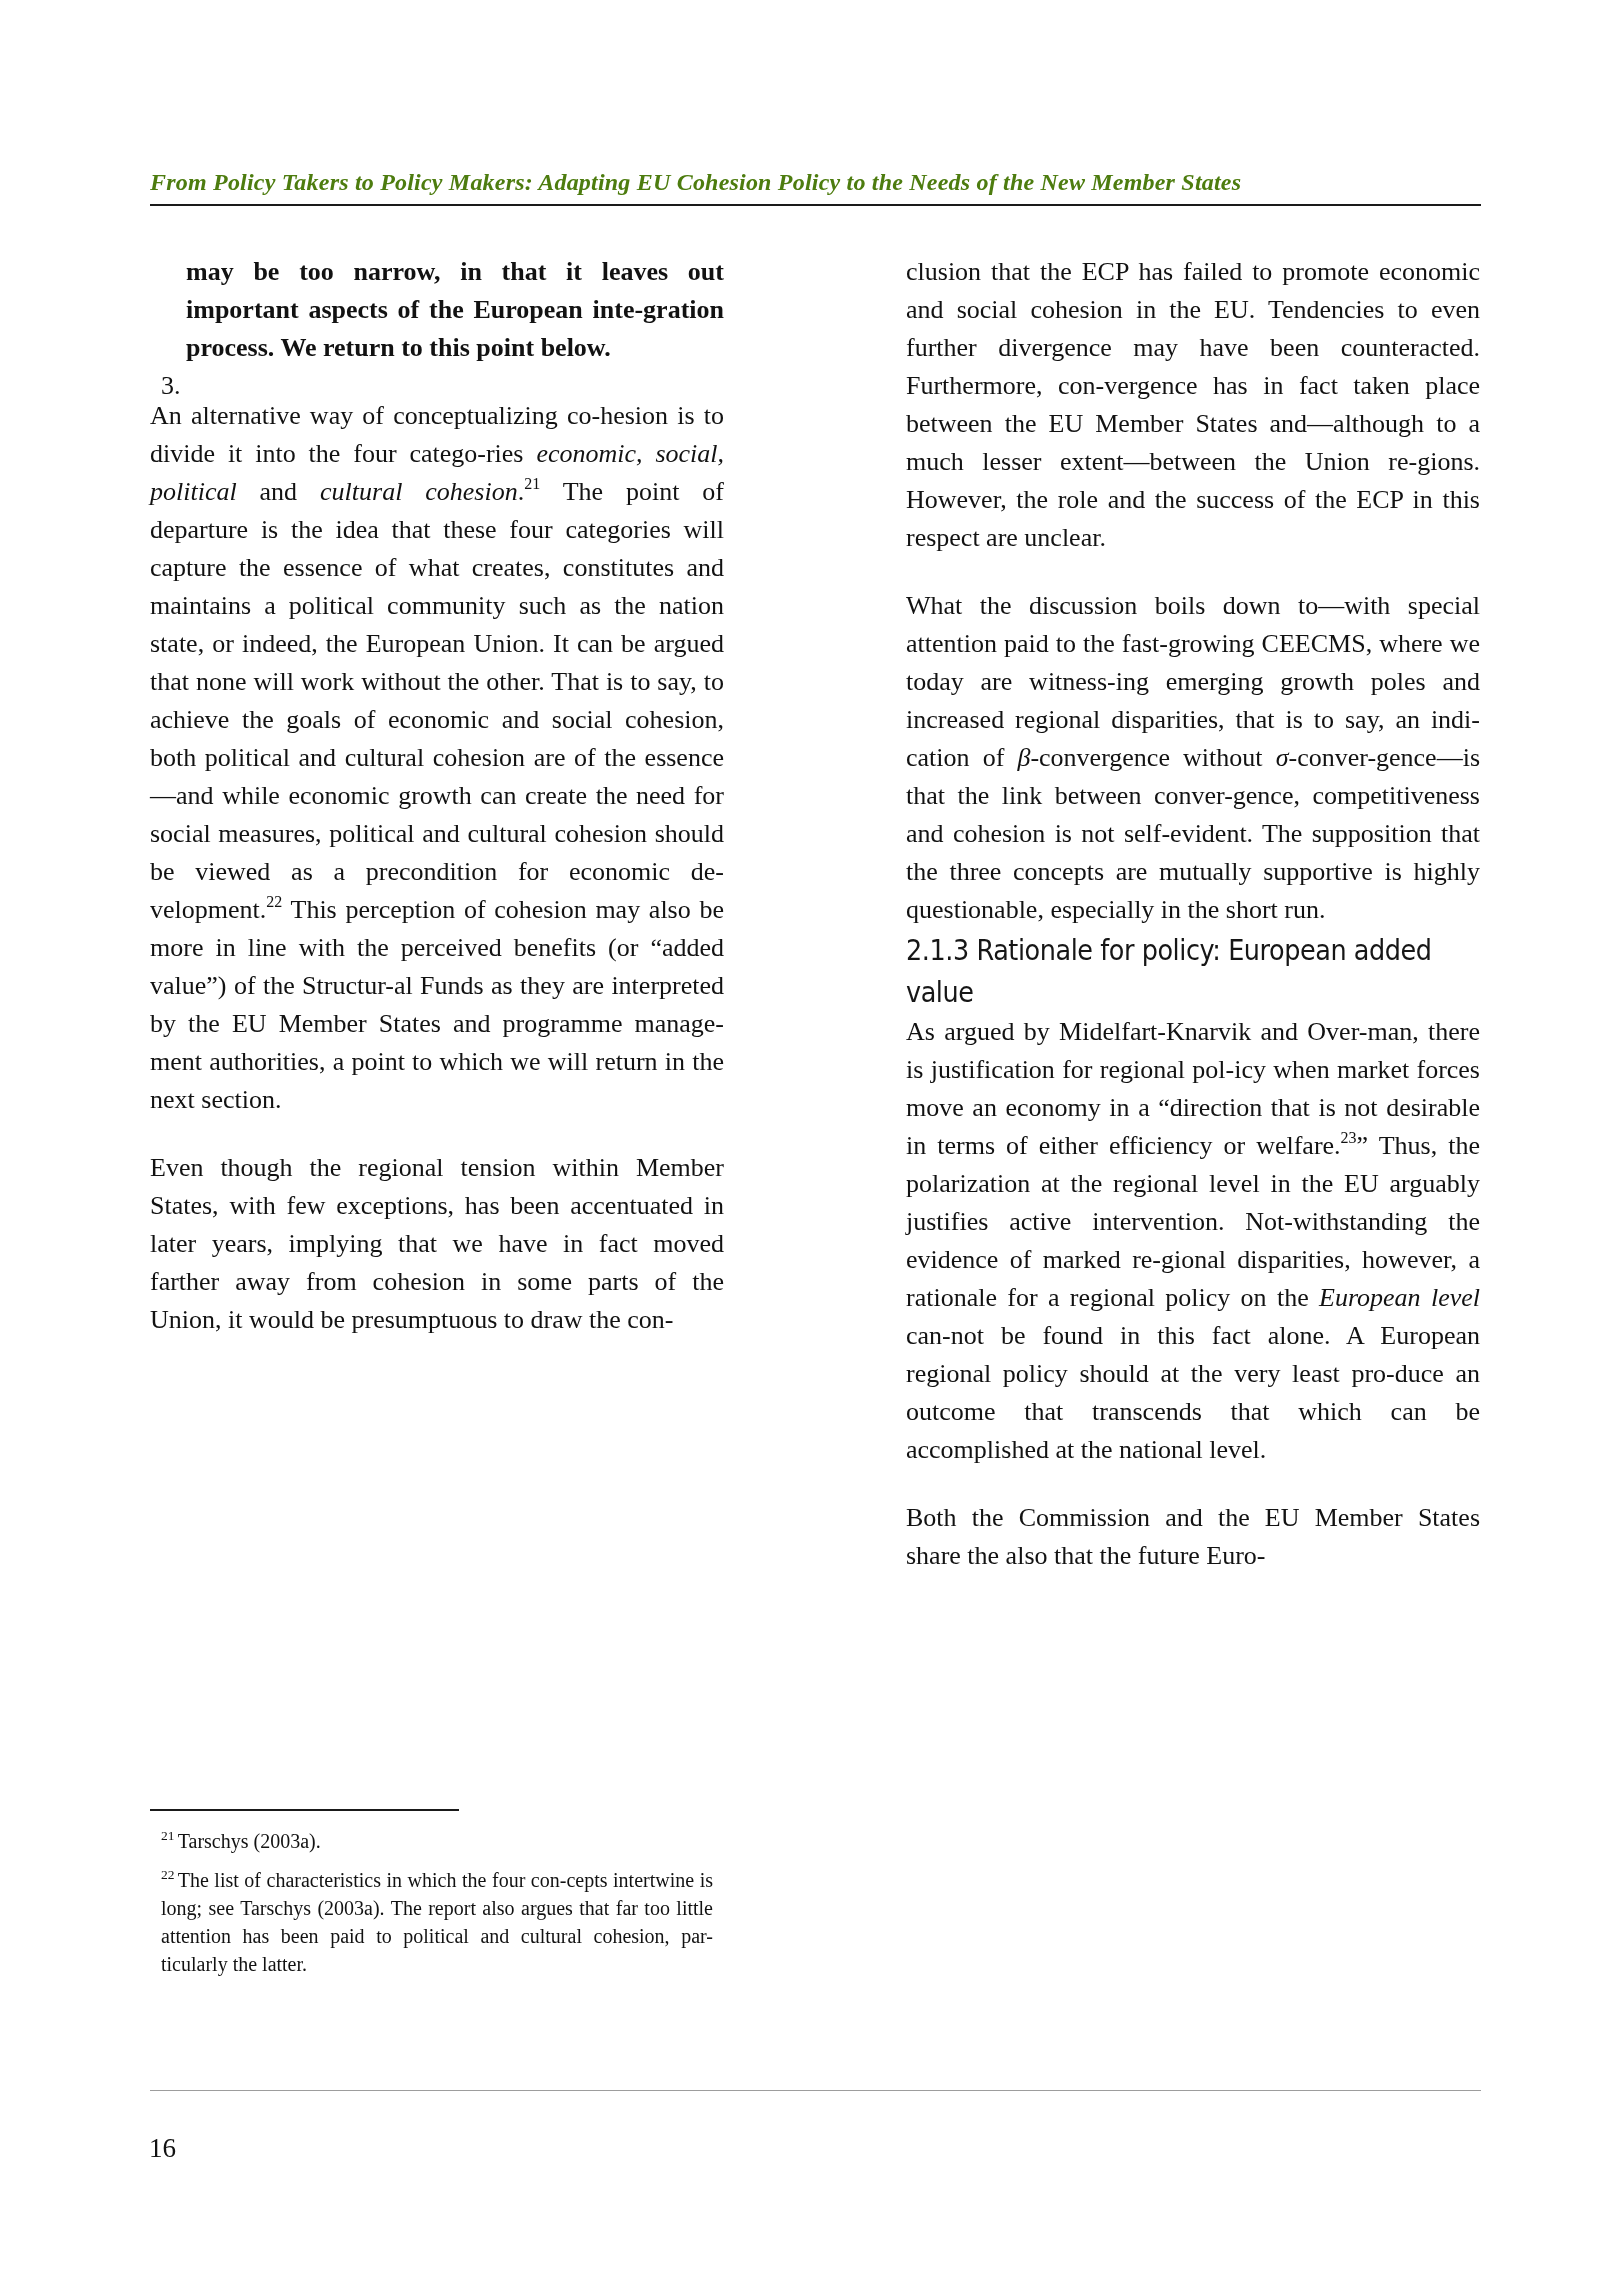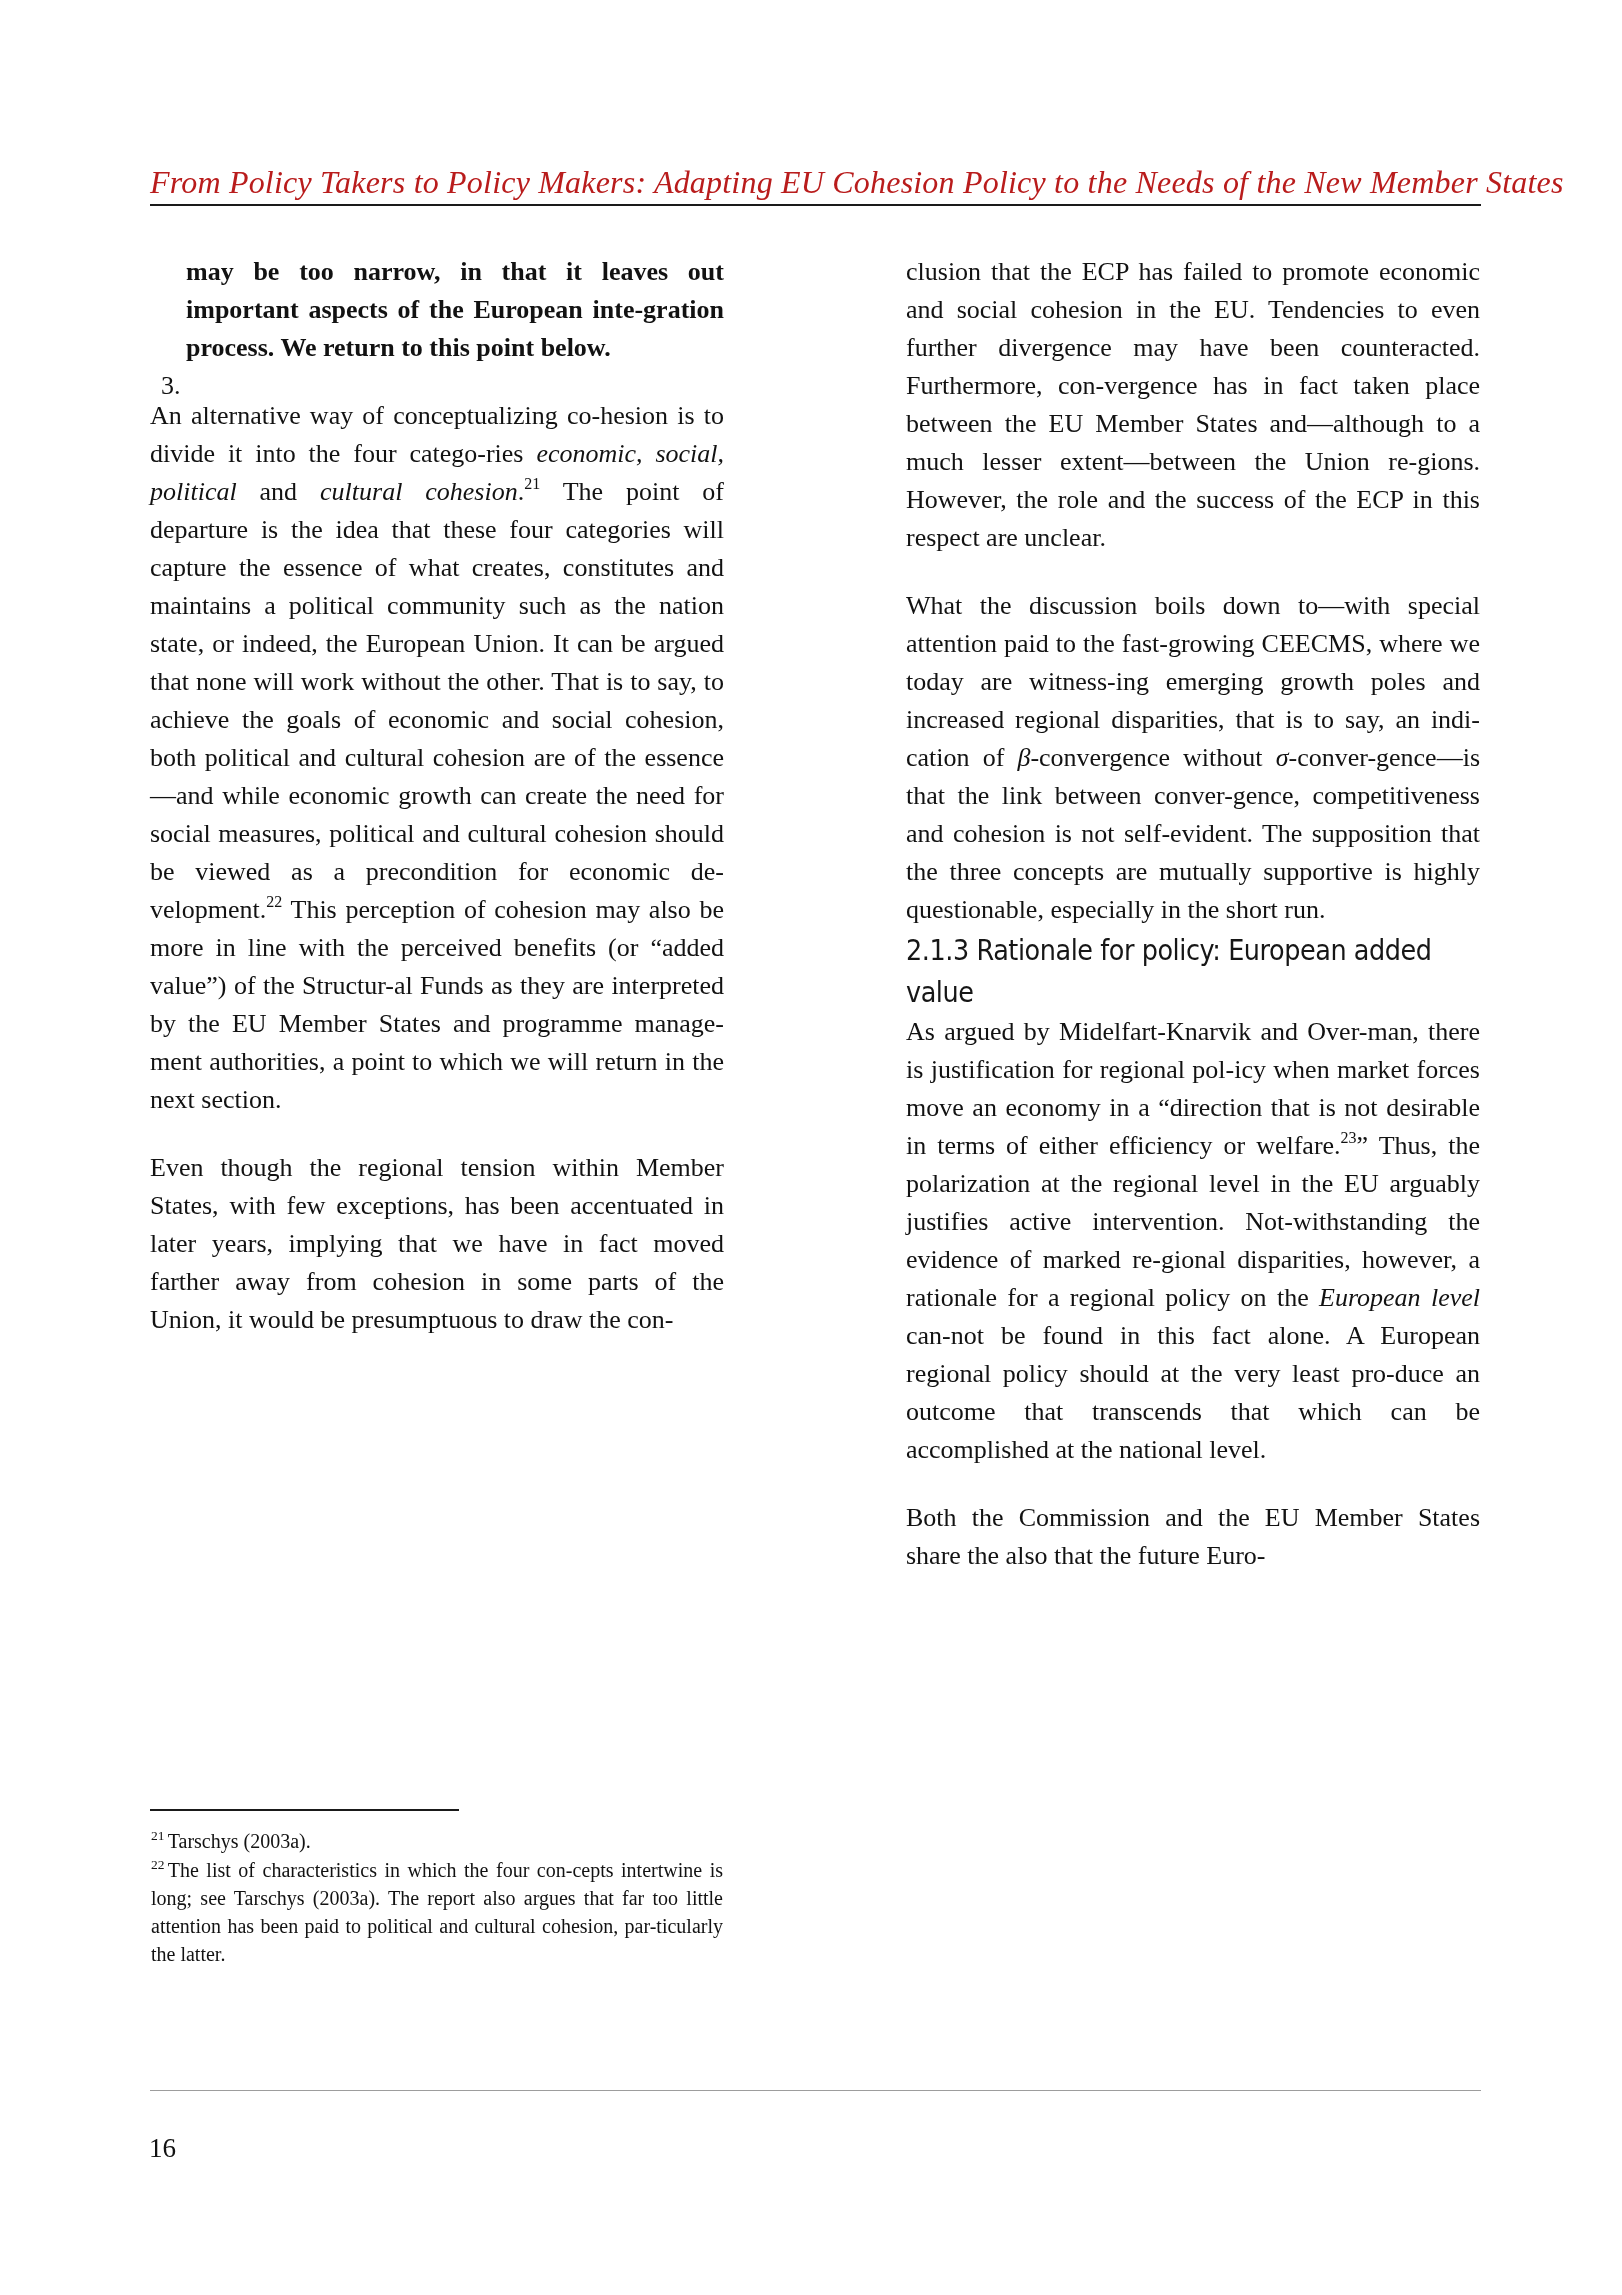--- a/index.html
+++ b/index.html
@@ -26,25 +26,26 @@
 
   
   .runninghead {
     position: absolute;
     left: 150px;
     top: 166px;
     width: 1331px;
   }
   .runninghead .rh-text {
     font-style: italic;
-    font-size: 32px;
+    font-size: 24px;
     line-height: 32px;
     letter-spacing: 0.2px;
     white-space: nowrap;
-    color: #b91c1c;
+    color: #4d7c0f;
+    font-weight: bold;
   }
   .runninghead .rh-rule {
     margin-top: 6.3px;
     border-bottom: 2.4px solid #1a1a1a;
     width: 1331px;
   }
 
   
   .columns {
     position: absolute;
@@ -130,21 +131,21 @@
     text-align: justify;
     color: #121212;
   }
   .fn-rule {
     border-bottom: 2px solid #1a1a1a;
     height: 0;
     margin-bottom: 16px;
   }
   .fn-rule.left  { width: 309px; }
   .footnotes p {
-    margin: 1px;
+    margin: 11px;
     font-size: 20px;
     line-height: 28px;
     text-align: justify;
   }
   .footnotes sup.fnmark {
     font-size: 13.5px;
     line-height: 0;
     vertical-align: 8px;
     margin-right: 3.2px;
   }

